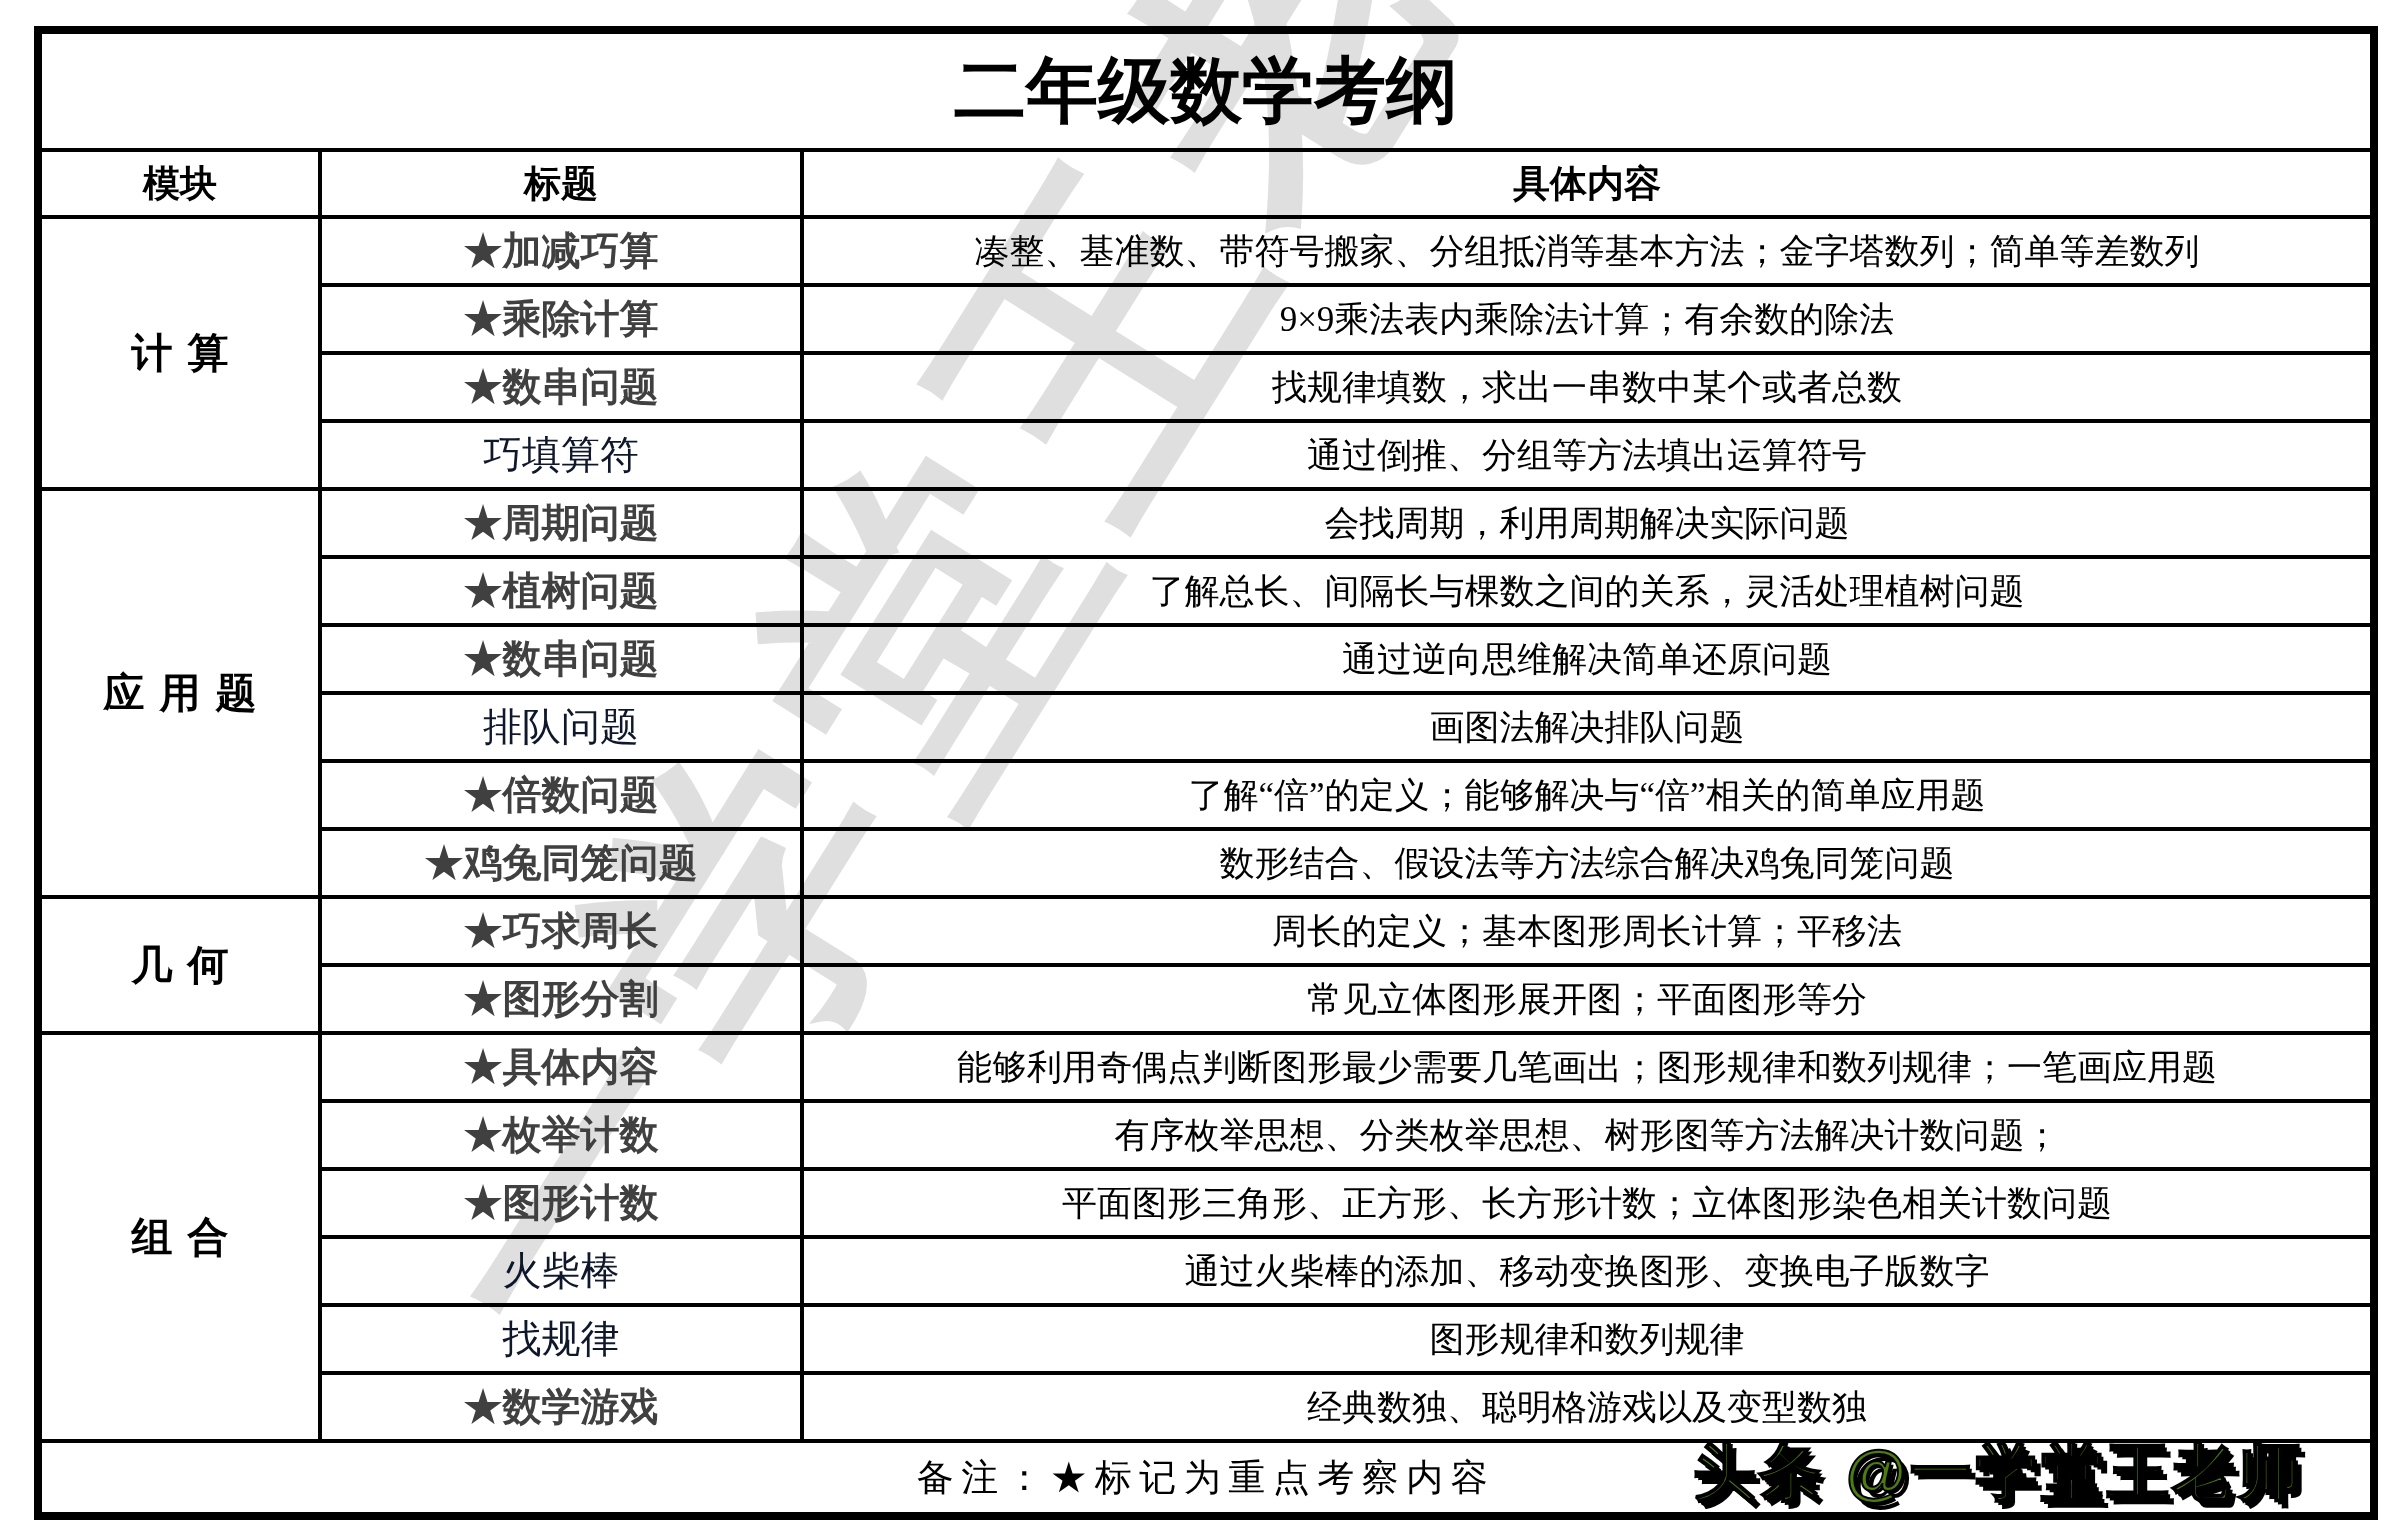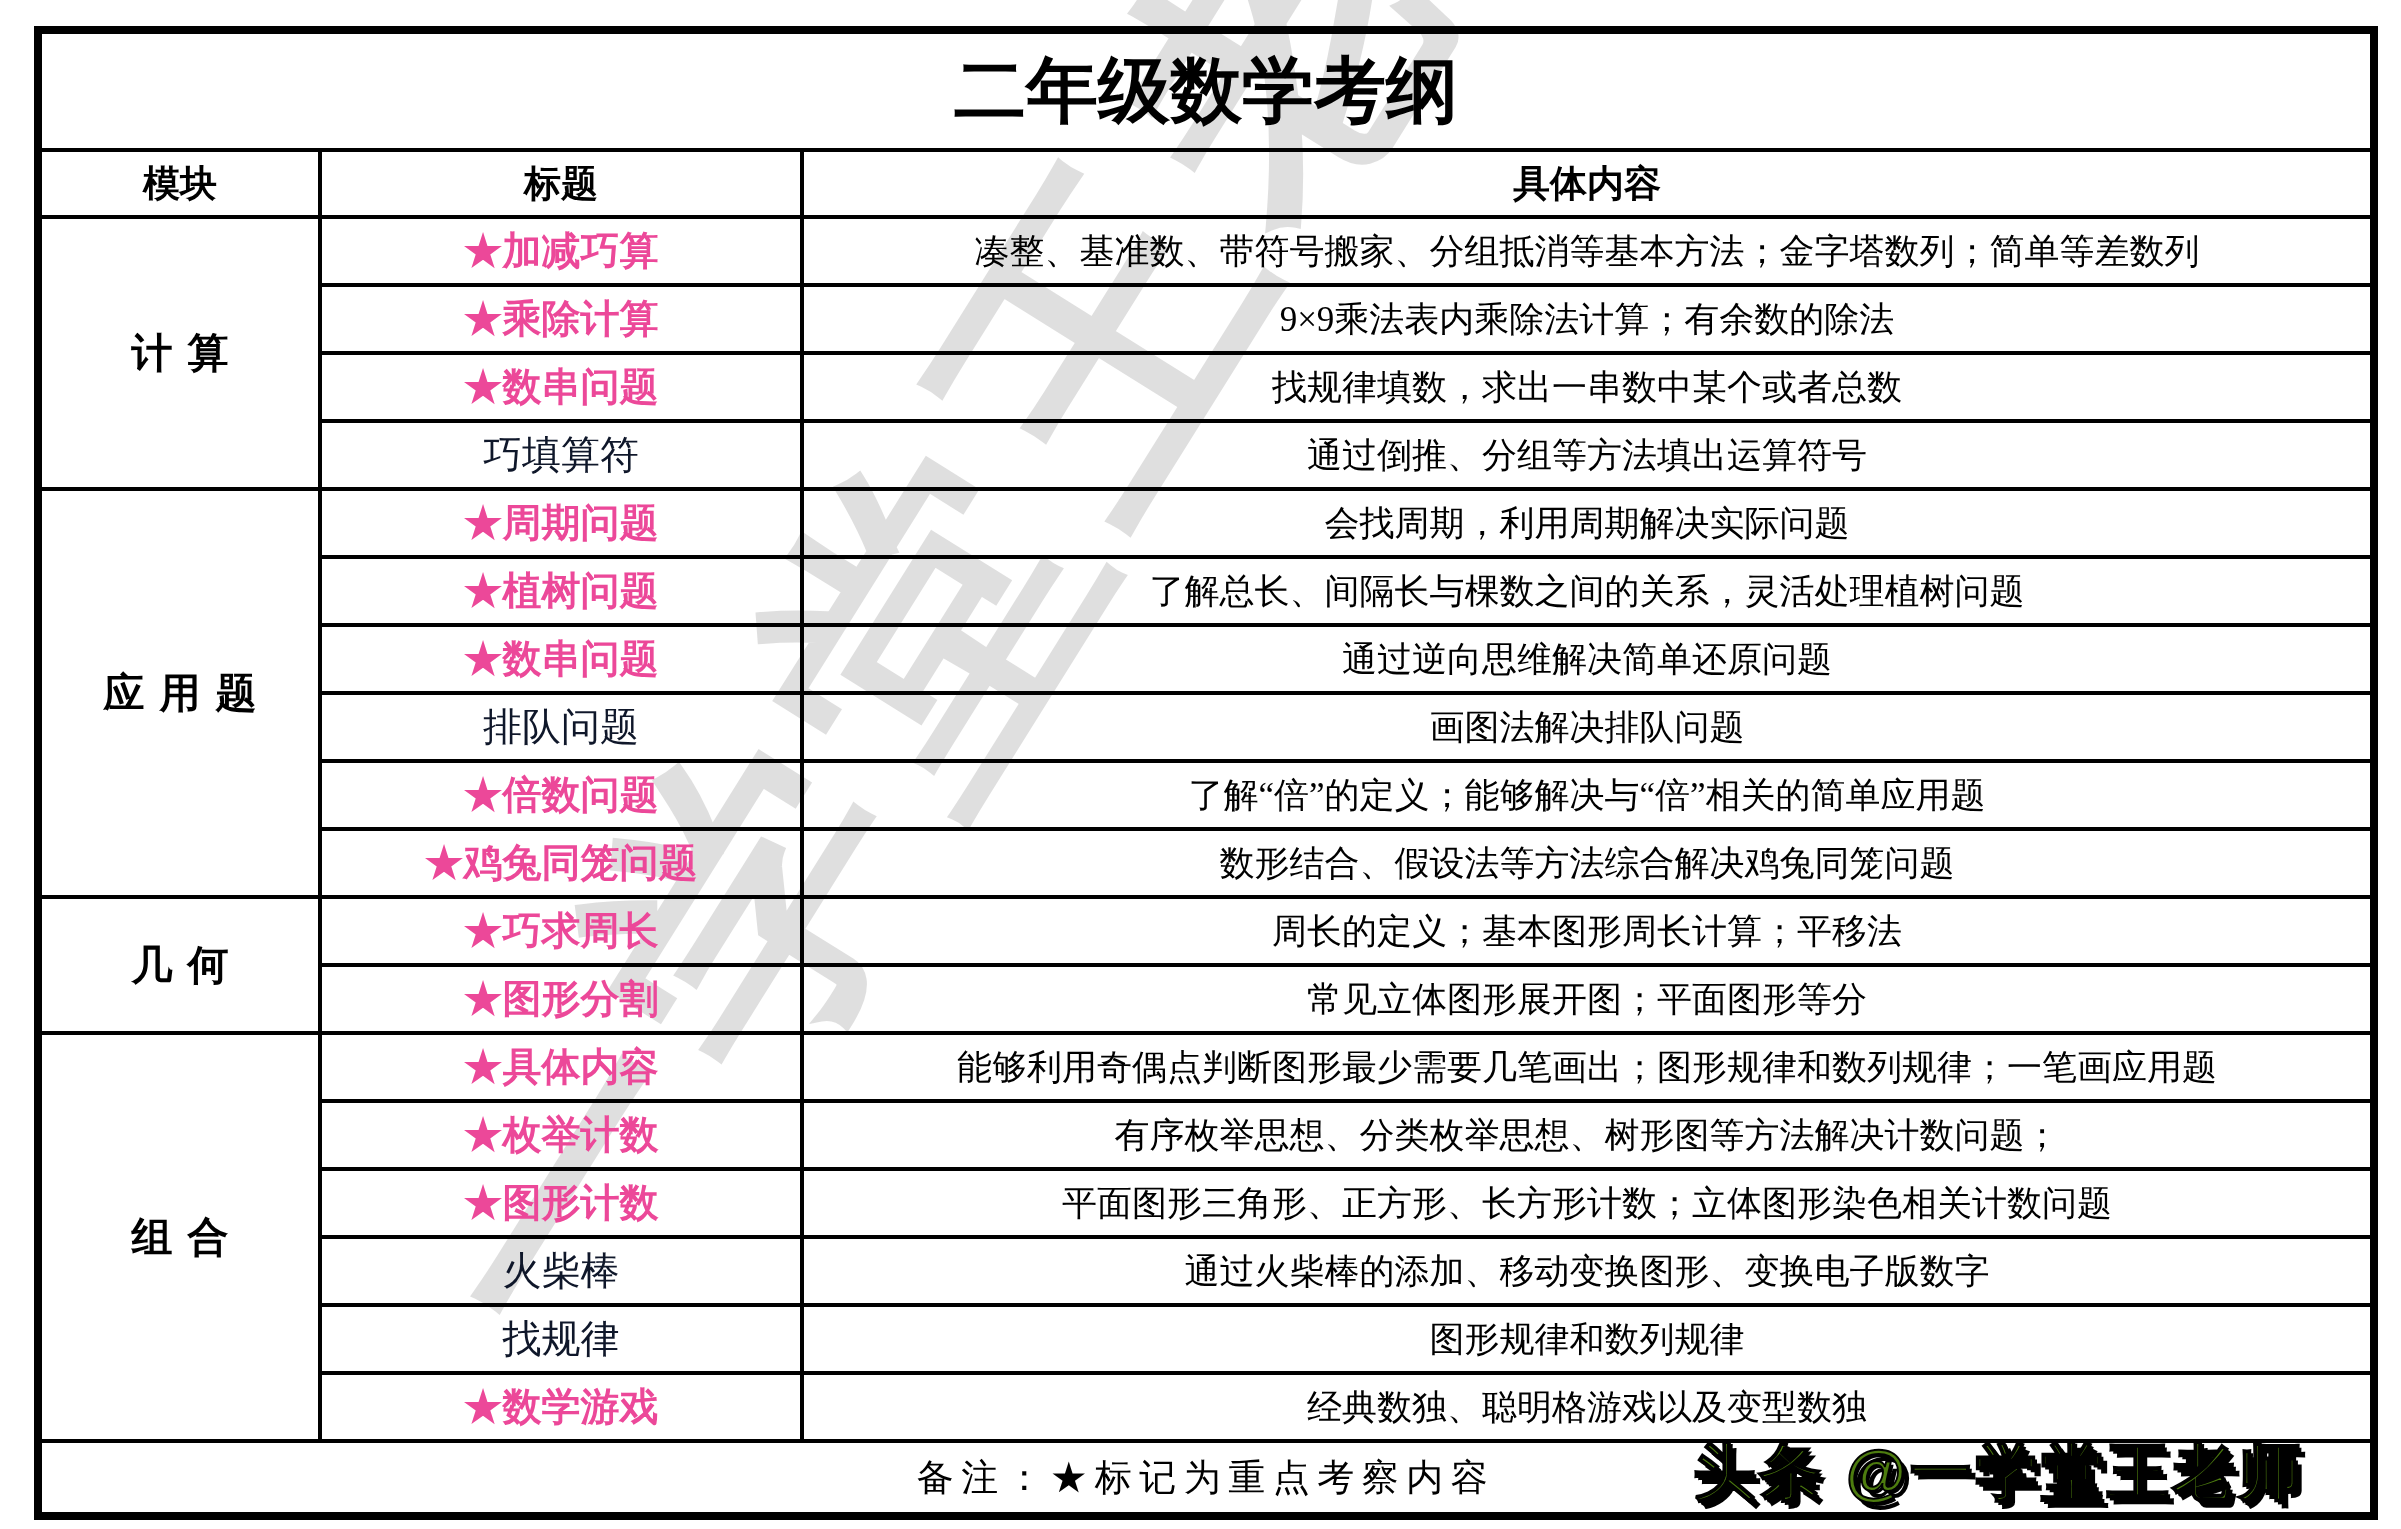--- a/index.html
+++ b/index.html
@@ -54,21 +54,21 @@
   td.module{
     font-size:41px;
     font-weight:bold;
     letter-spacing:15px;
     text-indent:15px;
   }
   td.topic{
     font-size:39px;
   }
   td.topic.red{
-    color:#ec4899;
+    color:#404040;
     font-weight:bold;
   }
   td.topic.plain{
     color:#0f172a;
     font-weight:normal;
   }
   td.content{
     font-size:35px;
   }
   tr.footer-row td{

